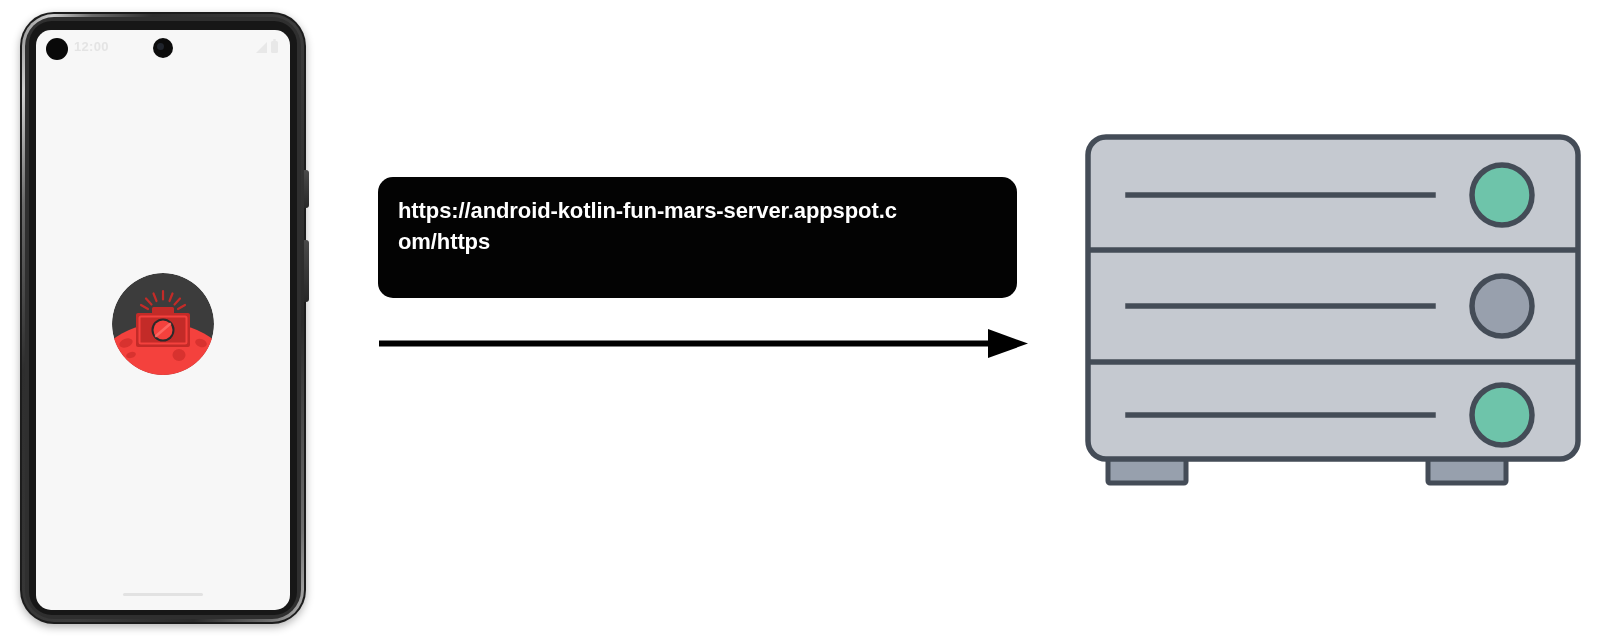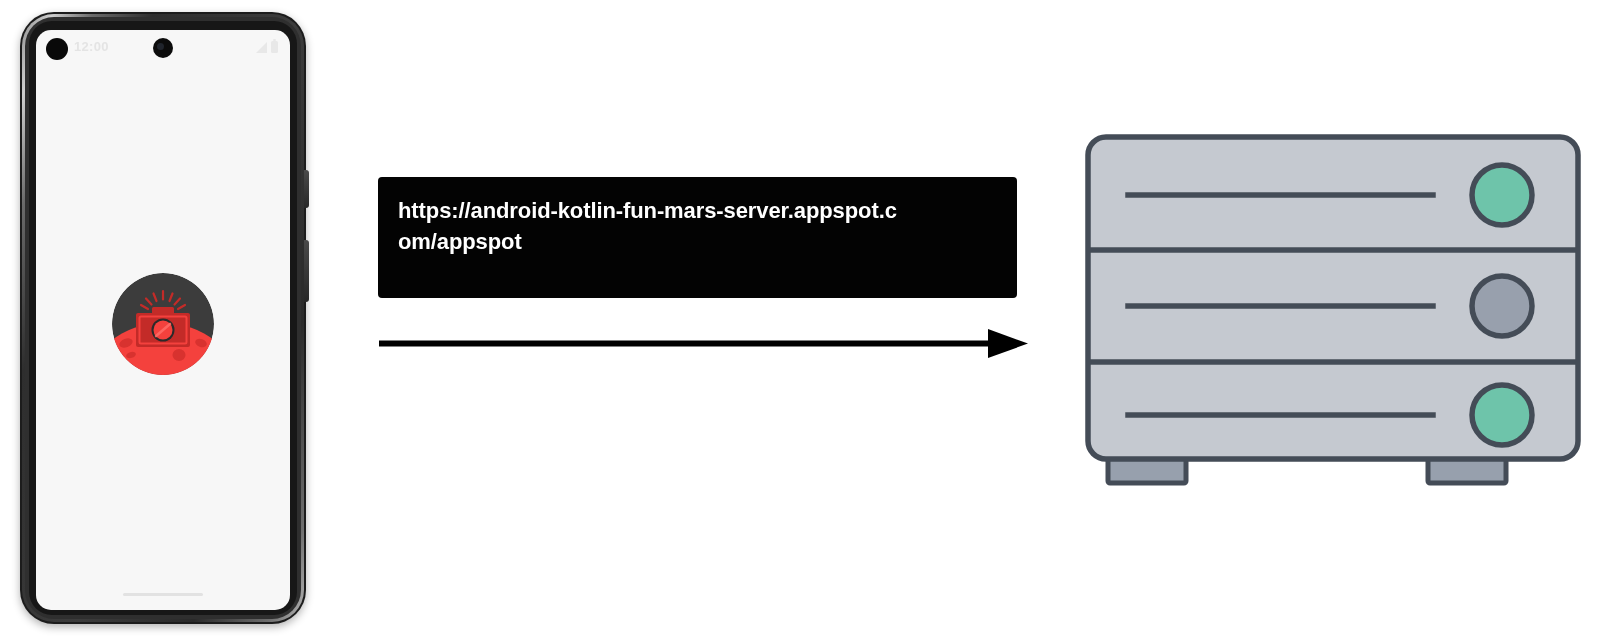--- a/index.html
+++ b/index.html
@@ -170,21 +170,21 @@
   }
 
   
   #urlbox {
     position: absolute;
     left: 378px;
     top: 177px;
     width: 639px;
     height: 121px;
     background: #030303;
-    border-radius: 4px;
+    border-radius: 15px;
     box-sizing: border-box;
     padding: 18px 20px 0 20px;
   }
   #urlbox .line {
     color: #ffffff;
     font-size: 22px;
     font-weight: bold;
     line-height: 31px;
     letter-spacing: -0.1px;
     white-space: pre-wrap;
@@ -271,21 +271,21 @@
           </g>
         </svg>
       </div>
 
       <div class="gesture-bar"></div>
     </div>
   </div>
 
   <div id="urlbox">
     <div class="line">https://android-kotlin-fun-mars-server.appspot.c</div>
-    <div class="line">om/appspot</div>
+    <div class="line">om/https</div>
   </div>
 
   <div id="arrow">
     <svg viewBox="0 0 650 38" width="650" height="38">
       <line x1="1" y1="18.5" x2="618" y2="18.5" stroke="#000000" stroke-width="6"></line>
       <polygon points="610,4 650,18.5 610,33" fill="#000000"></polygon>
     </svg>
   </div>
 
   <div id="server">

